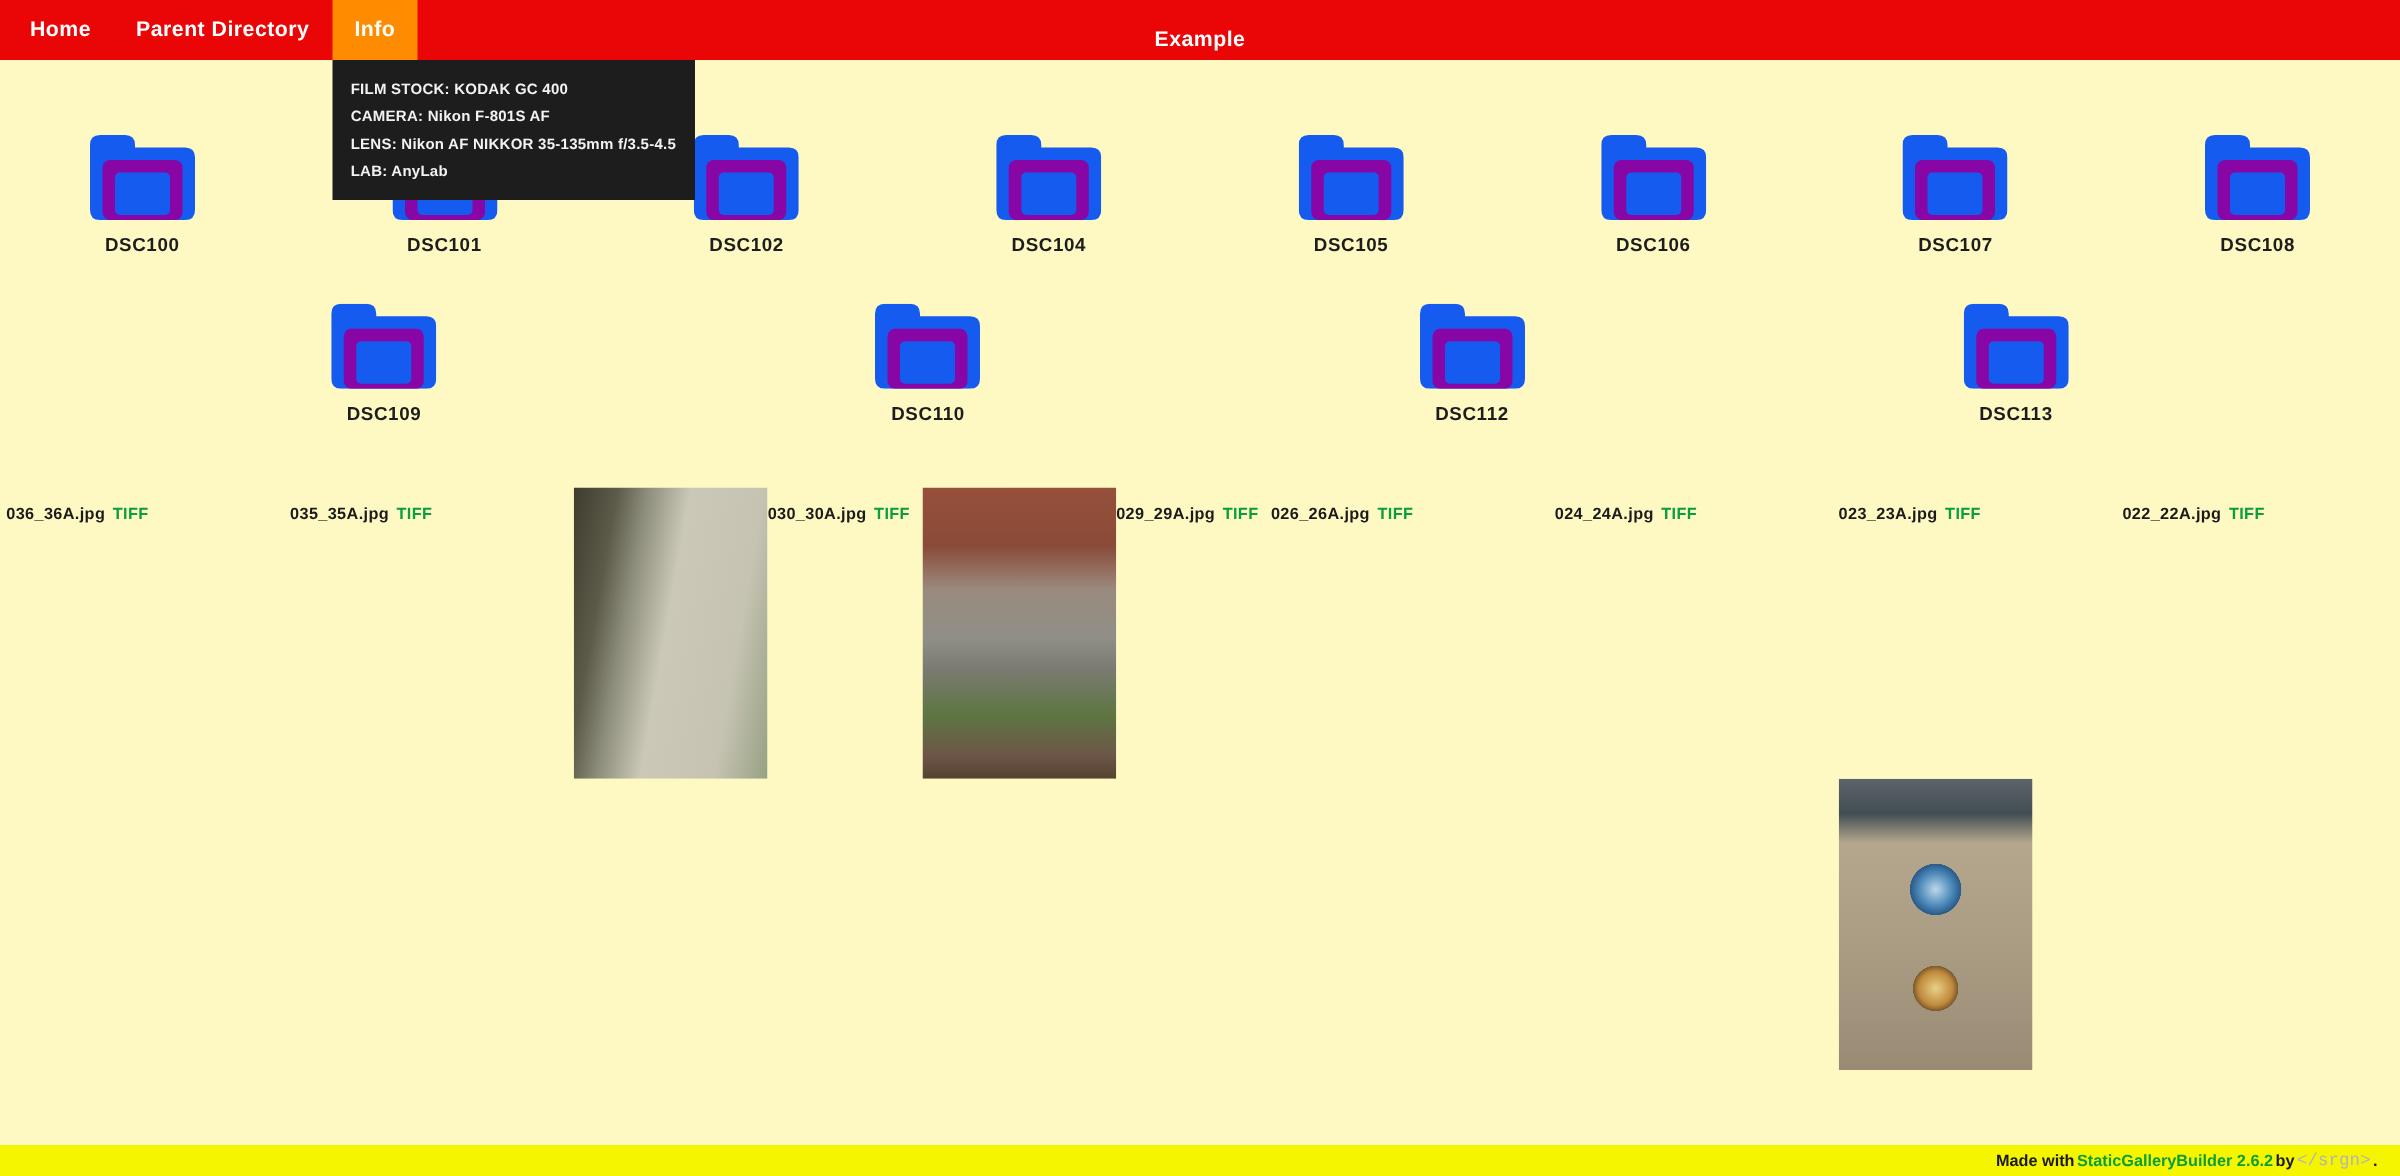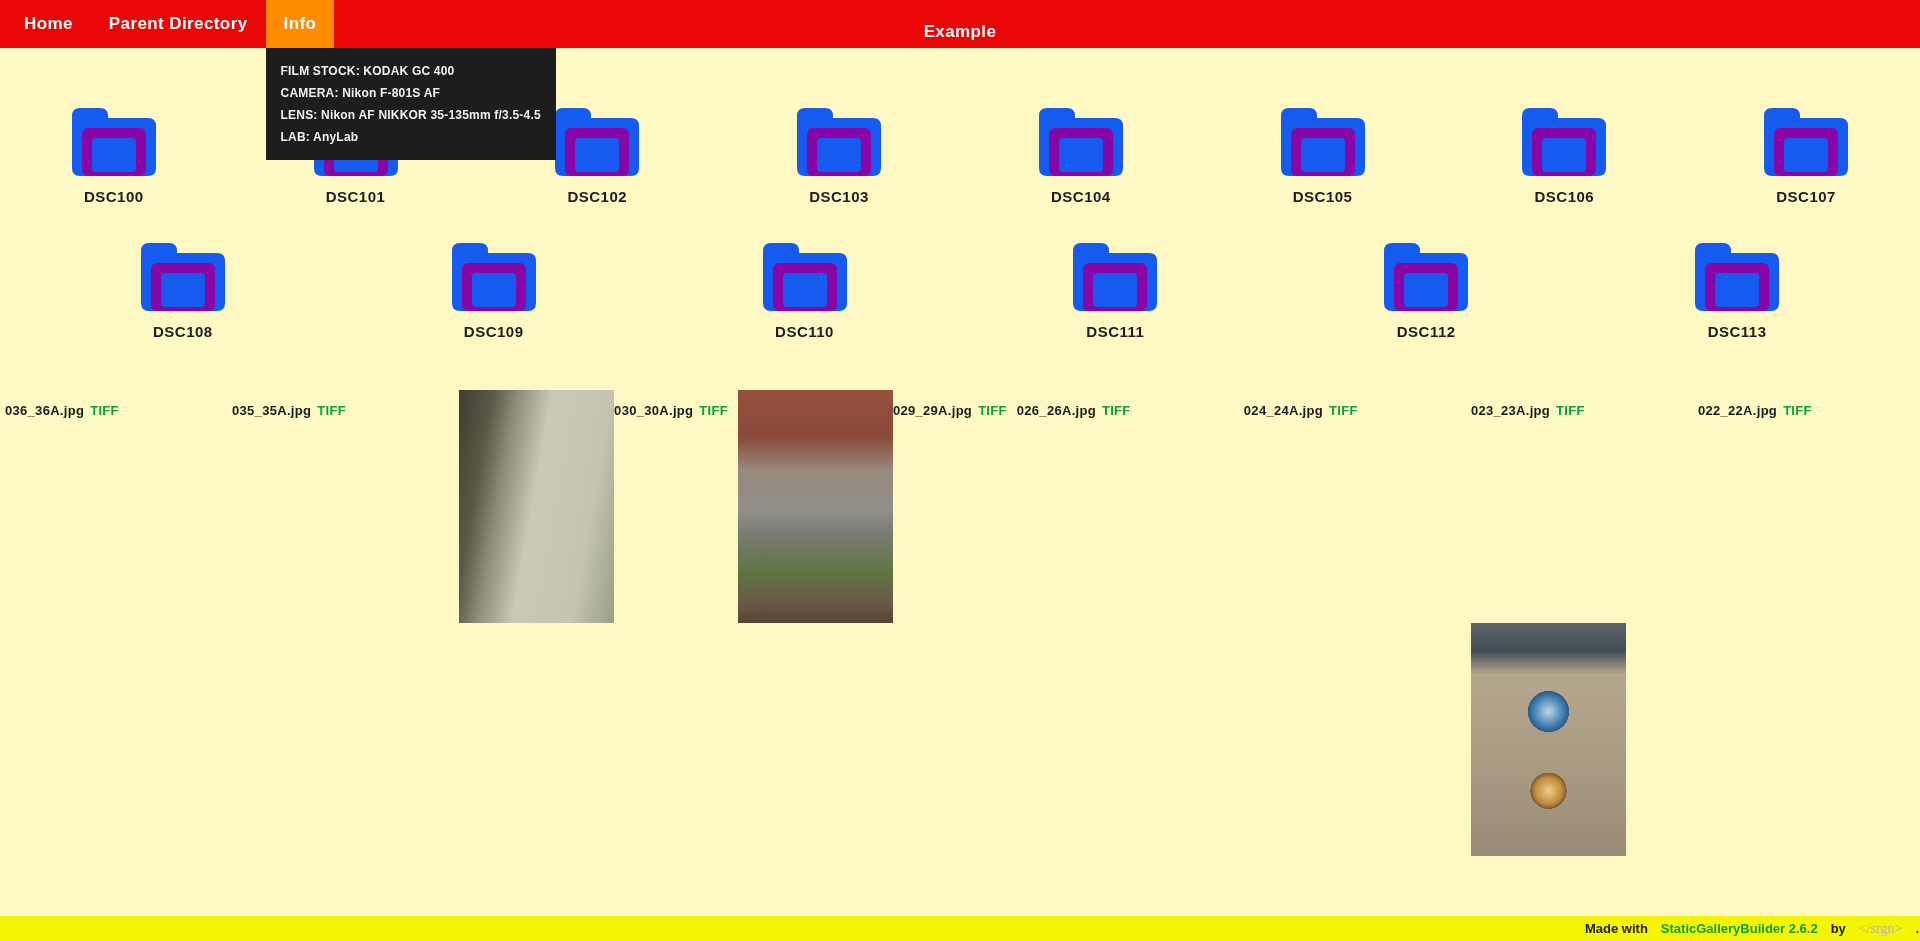--- a/index.html
+++ b/index.html
@@ -43,23 +43,23 @@
   .ph-r2c1{background:linear-gradient(180deg,#c7cbc5 0%,#b4b8b0 16%,#8c8a78 28%,#9c5a42 42%,#a5604a 55%,#8e4a36 70%,#68603f 85%,#4c4a30 100%);}
   .ph-r2c2{background:linear-gradient(180deg,#ccc9bd 0%,#c2bfb2 30%,#b2ae9e 48%,#a89c88 62%,#9a7a5e 76%,#8c5e46 88%,#6f7a4e 100%);}
   .ph-r2c3{background:linear-gradient(180deg,#d2d0c6 0%,#c6c4b8 20%,#9a968a 34%,#7e8278 46%,#8a8e84 54%,#9a5c44 70%,#96503a 85%,#884830 100%);}
   .ph-r2c4{background:linear-gradient(180deg,#b7bfc3 0%,#adb5ba 26%,#9aa0a0 36%,#a08872 48%,#9a5a40 62%,#8e4e38 78%,#7c5a40 100%);}
   .ph-r2c5{background:linear-gradient(180deg,#c6cac6 0%,#bcc0bc 24%,#b0a494 40%,#9a8874 50%,#a0a4a2 62%,#969c9c 80%,#8a9092 100%);}
   .ph-r2c6{background:linear-gradient(180deg,#ced2ce 0%,#c2c6c2 22%,#a8a090 36%,#a05a42 50%,#965442 62%,#8a9490 76%,#7e8a88 100%);}
   .ph-r2c7{background:radial-gradient(circle 34px at 50% 38%,#bcd8e8 0%,#4a87b8 40%,#2a5a88 60%,rgba(0,0,0,0) 61%),radial-gradient(circle 30px at 50% 72%,#e8d088 0%,#c08a3c 45%,#7c5a2c 60%,rgba(0,0,0,0) 61%),linear-gradient(180deg,#5c6468 0%,#424e54 12%,#b5a68e 22%,#ab9c84 55%,#a2947c 80%,#998b73 100%);}
   .ph-r2c8{background:linear-gradient(180deg,#a29480 0%,#96887a 18%,#8e5444 32%,#b0a494 44%,#9a8e80 58%,#6a625e 72%,#4e4a48 86%,#3e3a3a 100%);}
 
   
-  .footer{position:absolute;left:0;bottom:0;width:100%;height:25px;background:#f5f500;display:flex;align-items:center;justify-content:flex-end;padding-right:1px;box-sizing:border-box;gap:13px;font-size:13px;font-weight:800;color:#1a1a1a;z-index:30;}
+  .footer{position:absolute;left:0;bottom:0;width:100%;height:25px;background:#f5f500;display:flex;align-items:center;justify-content:flex-end;padding-right:18px;box-sizing:border-box;gap:2px;font-size:13px;font-weight:800;color:#1a1a1a;z-index:30;}
   .footer .green{color:#0a9e3c;cursor:pointer;}
-  .footer .logo{color:#b4b4b4;font-family:Liberation Serif, serif;font-size:14px;font-weight:400;cursor:pointer;}
+  .footer .logo{color:#b4b4b4;font-family:Liberation Mono, monospace;font-size:14px;font-weight:400;cursor:pointer;}
 </style>
 </head>
 <body>
 
 <div id="app">
 
   <div class="navbar">
     <div class="nav-item">Home</div>
     <div class="nav-item">Parent Directory</div>
     <div class="nav-info-wrap">
@@ -100,26 +100,20 @@
     <div class="folder">
       <svg>
           <use href="#icon-folder"></use>
         </svg>
       <div class="folder-label">DSC102</div>
     </div>
     <div class="folder">
       <svg>
           <use href="#icon-folder"></use>
         </svg>
-      <div class="folder-label">DSC103</div>
-    </div>
-    <div class="folder">
-      <svg>
-          <use href="#icon-folder"></use>
-        </svg>
       <div class="folder-label">DSC104</div>
     </div>
     <div class="folder">
       <svg>
           <use href="#icon-folder"></use>
         </svg>
       <div class="folder-label">DSC105</div>
     </div>
     <div class="folder">
       <svg>
@@ -143,26 +137,20 @@
       <svg>
           <use href="#icon-folder"></use>
         </svg>
       <div class="folder-label">DSC109</div>
     </div>
     <div class="folder">
       <svg>
           <use href="#icon-folder"></use>
         </svg>
       <div class="folder-label">DSC110</div>
-    </div>
-    <div class="folder">
-      <svg>
-          <use href="#icon-folder"></use>
-        </svg>
-      <div class="folder-label">DSC111</div>
     </div>
     <div class="folder">
       <svg>
           <use href="#icon-folder"></use>
         </svg>
       <div class="folder-label">DSC112</div>
     </div>
     <div class="folder">
       <svg>
           <use href="#icon-folder"></use>

